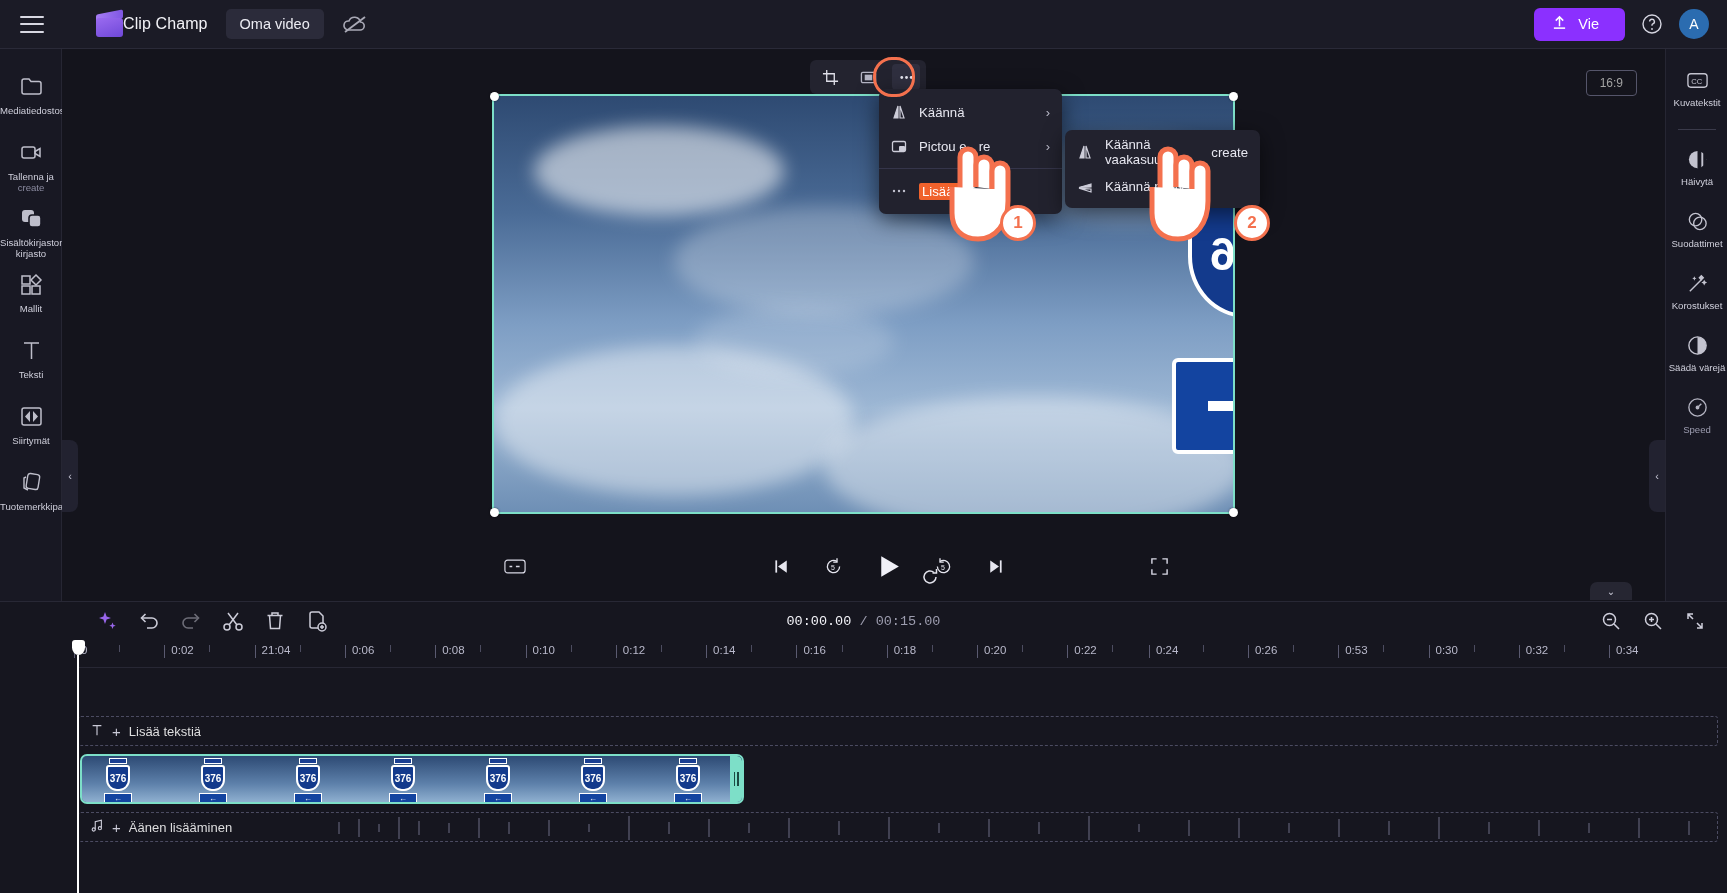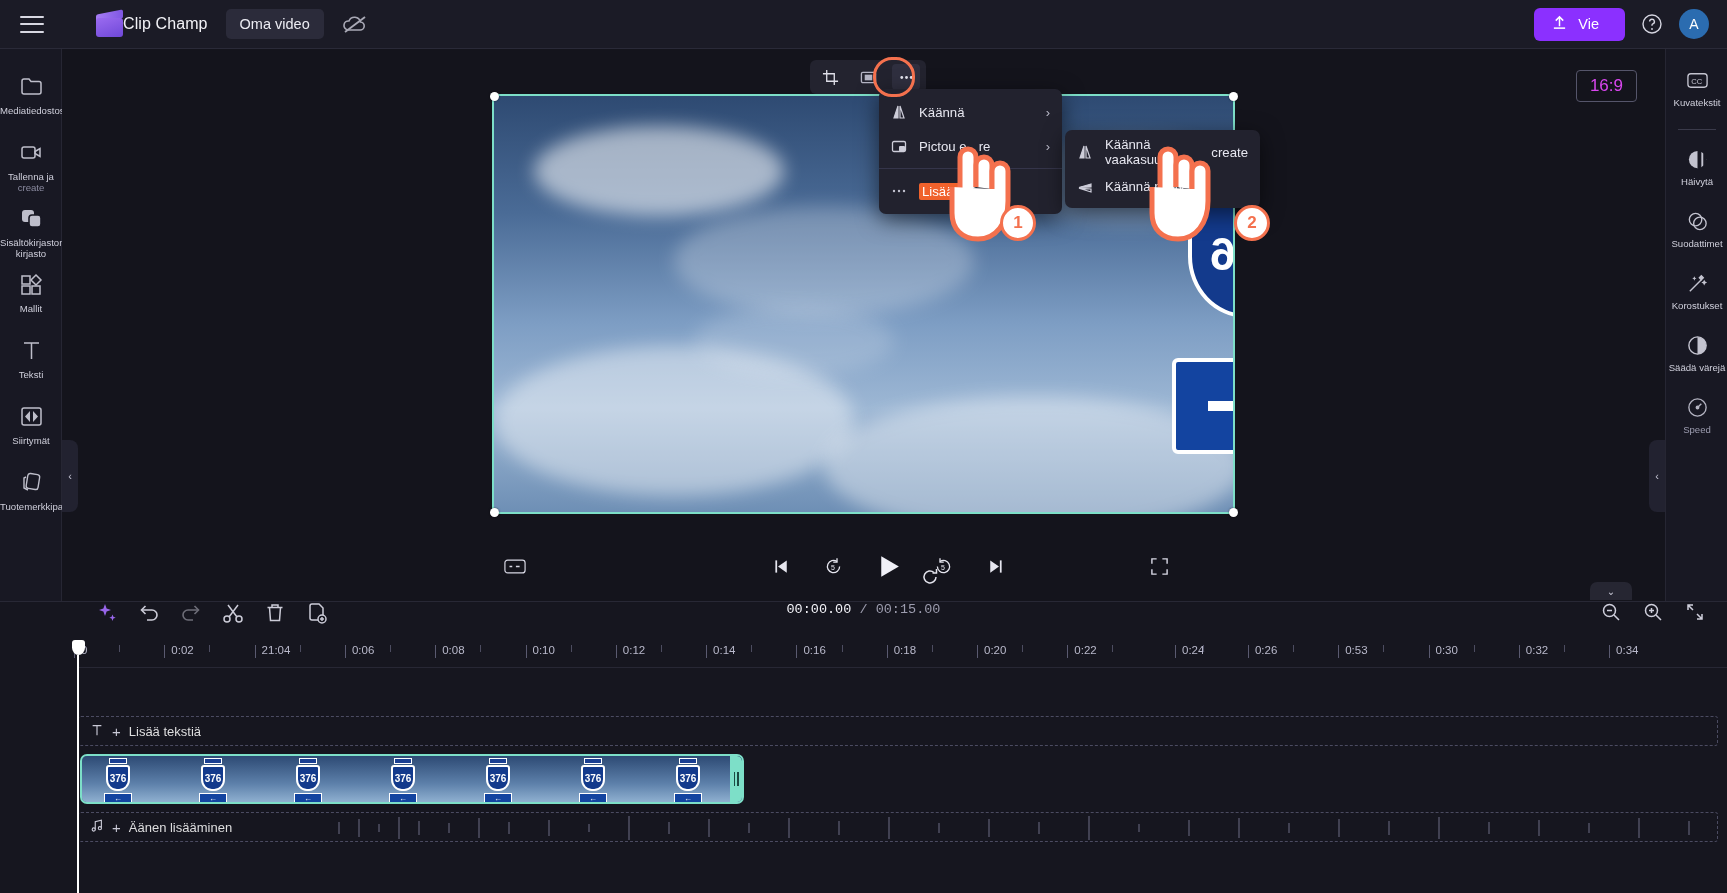--- a/index.html
+++ b/index.html
@@ -74,21 +74,21 @@
   .rrail-label { font-size: 9.6px; color: #cfcfdb; text-align: center; line-height: 11px; width: 62px; }
   .rrail-sep { width: 38px; height: 1px; background: #3a3a4a; margin: 6px auto 10px; }
 
   
   .stage {
     position: absolute; left: 62px; top: 49px; width: 1603px; height: 567px;
     background: #14141c;
   }
   .aspect-chip {
     position: absolute; right: 28px; top: 21px; border: 1px solid #55556a;
-    border-radius: 4px; padding: 5px 13px; font-size: 17px; color: #d946ef; cursor: pointer;
+    border-radius: 4px; padding: 5px 13px; font-size: 12px; color: #a3a3a3; cursor: pointer;
   }
   .video-frame {
     position: absolute; left: 432px; top: 47px; width: 739px; height: 416px;
     background: linear-gradient(#2e4a72 0%, #4a6b96 28%, #7e9ec4 55%, #9db7d4 75%, #6e8fb5 100%);
     overflow: hidden;
     outline: 2px solid #7ddfc8;
   }
   .sky-cloud { position: absolute; border-radius: 50%; background: rgba(255,255,255,.55); filter: blur(9px); }
   .handle {
     position: absolute; width: 9px; height: 9px; background: #fff; border-radius: 50%;
@@ -173,21 +173,21 @@
   }
   .tl-collapse {
     position: absolute; left: 1590px; top: 582px; width: 42px; height: 18px;
     background: #262632; border-radius: 7px 7px 0 0; cursor: pointer;
     display: flex; align-items: center; justify-content: center; color: #c8c8d6; font-size: 10px;
   }
 
   
   .tl { position: absolute; left: 0; top: 601px; width: 1727px; height: 292px; background: #16161f;
         border-top: 1px solid #282835; }
-  .tl-toolbar { position: relative; height: 38px; display: flex; align-items: flex-start; padding-left: 18px; }
+  .tl-toolbar { position: relative; height: 38px; display: flex; align-items: center; padding-left: 18px; }
   .tl-tools { display: flex; align-items: center; gap: 20px; margin-left: 78px; }
   .tl-tool { width: 22px; height: 22px; cursor: pointer; color: #d6d6e2; opacity: .95; }
   .tl-tool.dim { opacity: .45; }
   .tl-time { position: absolute; left: 0; right: 0; text-align: center; font-size: 13.5px;
      font-family: "Liberation Mono", monospace; }
   .tl-time .cur { color: #f3f3f8; }
   .tl-time .tot { color: #9c9cae; }
   .tl-zooms { position: absolute; right: 22px; display: flex; align-items: center; gap: 22px; }
   .tl-zoom { width: 20px; height: 20px; cursor: pointer; color: #cfcfdc; }
 
@@ -697,21 +697,21 @@
         <div class="tick" style="left: 635.1px;">0:14</div>
         <div class="tick-minor" style="left: 673.25px;"></div>
         <div class="tick" style="left: 725.4px;">0:16</div>
         <div class="tick-minor" style="left: 763.55px;"></div>
         <div class="tick" style="left: 815.7px;">0:18</div>
         <div class="tick-minor" style="left: 853.85px;"></div>
         <div class="tick" style="left: 906px;">0:20</div>
         <div class="tick-minor" style="left: 944.15px;"></div>
         <div class="tick" style="left: 996.3px;">0:22</div>
         <div class="tick-minor" style="left: 1034.45px;"></div>
-        <div class="tick" style="left: 1104px;">0:24</div>
+        <div class="tick" style="left: 1078px;">0:24</div>
         <div class="tick-minor" style="left: 1124.75px;"></div>
         <div class="tick" style="left: 1176.9px;">0:26</div>
         <div class="tick-minor" style="left: 1215.05px;"></div>
         <div class="tick" style="left: 1267.2px;">0:53</div>
         <div class="tick-minor" style="left: 1305.35px;"></div>
         <div class="tick" style="left: 1357.5px;">0:30</div>
         <div class="tick-minor" style="left: 1395.65px;"></div>
         <div class="tick" style="left: 1447.8px;">0:32</div>
         <div class="tick-minor" style="left: 1485.95px;"></div>
         <div class="tick" style="left: 1538.1px;">0:34</div>

